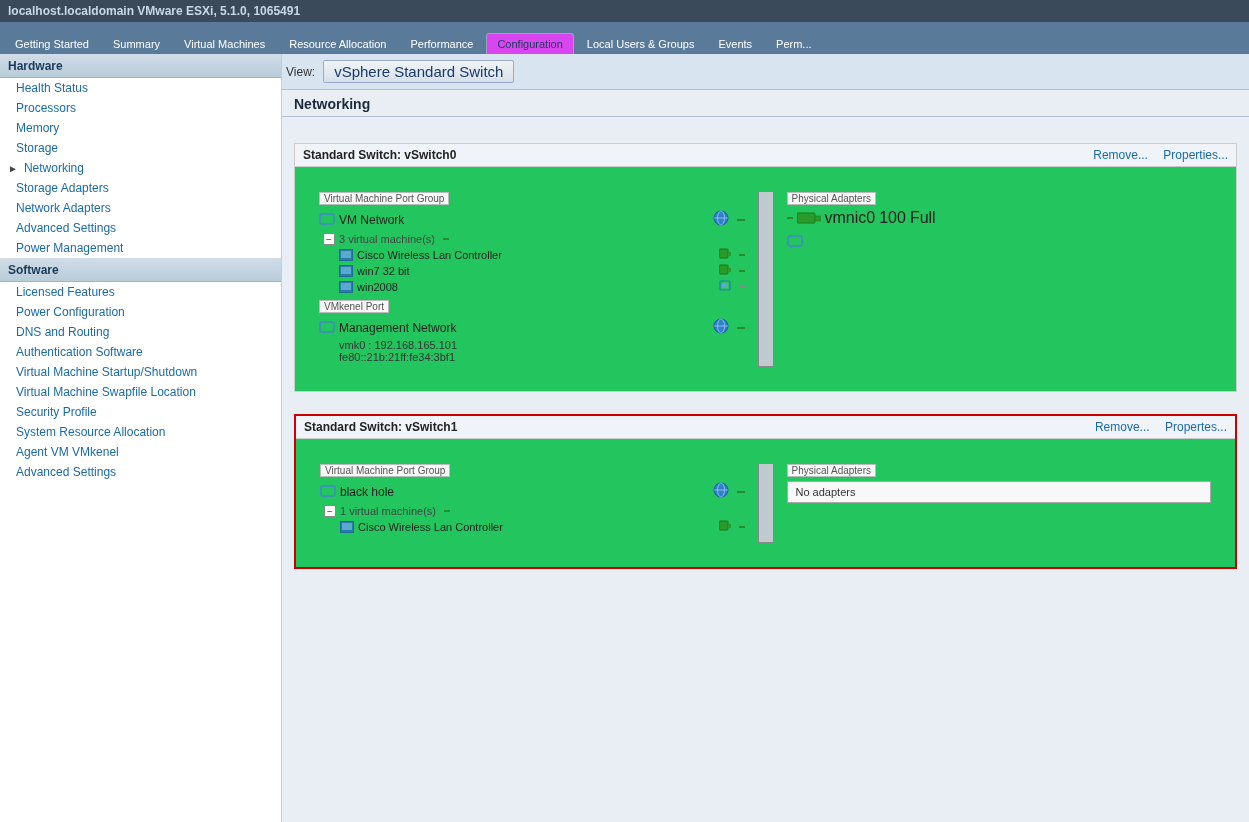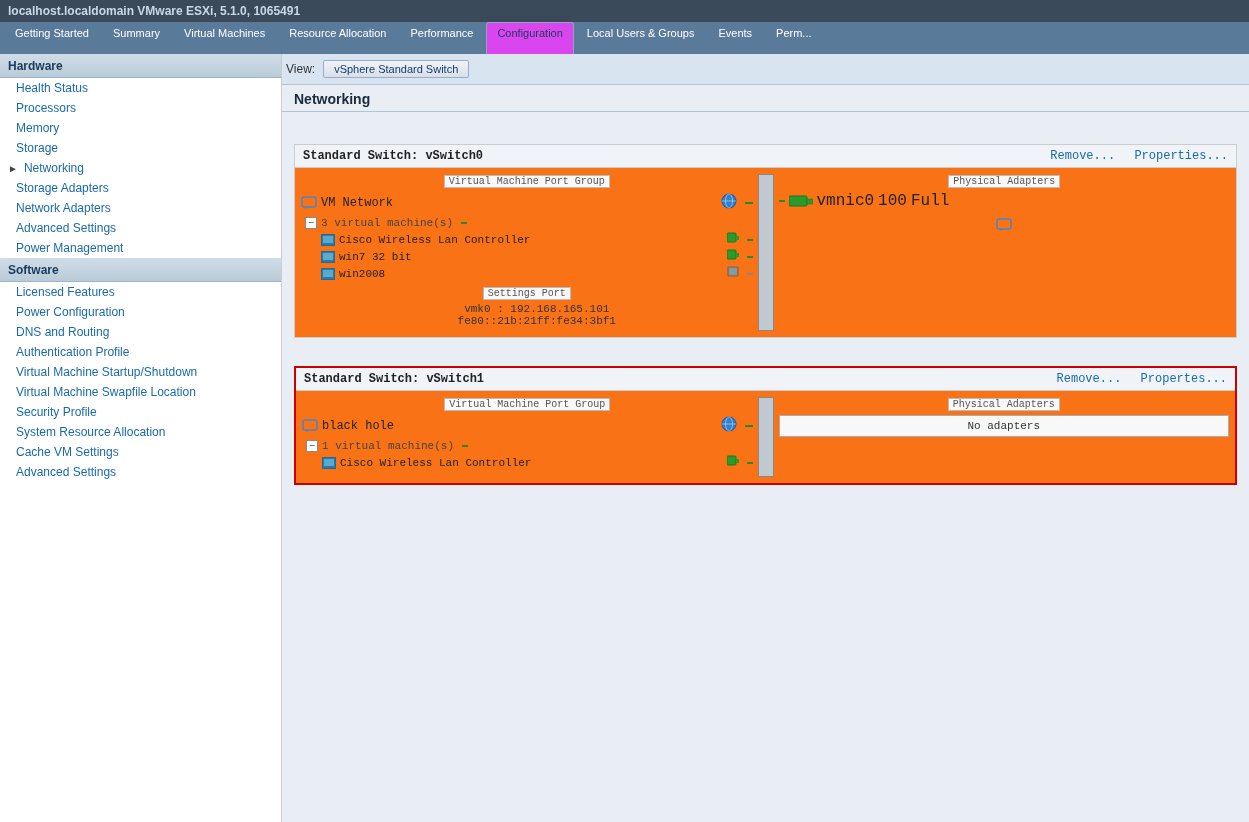--- a/index.html
+++ b/index.html
@@ -11,20 +11,21 @@
       color: #c8d8e8;
       padding: 4px 8px;
       font-size: 12px;
       font-weight: bold;
     }
 
     
     .tab-bar {
       background: #5a7a9a;
       display: flex;
+      align-items: flex-end;
       padding: 0 4px;
       height: 32px;
     }
     .tab {
       padding: 4px 10px;
       font-size: 11px;
       color: #fff;
       cursor: pointer;
       border-radius: 3px 3px 0 0;
       margin-right: 2px;
@@ -89,42 +90,41 @@
       display: flex;
       align-items: center;
       gap: 8px;
       border-bottom: 1px solid #b0c4d4;
     }
     .view-label { font-size: 12px; color: #333; }
     .view-btn {
       background: linear-gradient(to bottom, #f0f4f8, #d8e0e8);
       border: 1px solid #99aacc;
       padding: 2px 10px;
-      font-size: 11px;
+      font-size: 15px;
       color: #1a3a6a;
       cursor: pointer;
       border-radius: 2px;
     }
 
     
     .section-title {
       padding: 6px 12px 4px;
       font-size: 14px;
       font-weight: bold;
       color: #1a2a3a;
       border-bottom: 1px solid #b0c4d4;
       background: #e8eef4;
     }
 
     
     .switch-container {
-      margin: 28px 12px;
-      background: #f97316;
+      margin: 22px 12px;
+      background: #22c55e;
       border: 1px solid #ccc;
-      font-family: Liberation Mono, monospace;
     }
     .switch-container.highlighted {
       border: 2px solid #cc0000;
     }
 
     .switch-header {
       display: flex;
       justify-content: space-between;
       align-items: center;
       padding: 4px 8px;
@@ -136,23 +136,22 @@
       color: #1a6aaa;
       text-decoration: none;
       font-size: 12px;
       margin-left: 12px;
       cursor: pointer;
     }
 
     
     .switch-body {
       display: flex;
-      padding: 6px;
-      gap: 4px;
-      text-align: center;
+      padding: 24px;
+      gap: 12px;
     }
 
     
     .port-group-col {
       flex: 1;
     }
 
     .port-group-entry {
       margin-bottom: 4px;
     }
@@ -292,36 +291,36 @@
     <div class="sidebar-item">
       <span>Licensed Features</span>
     </div>
     <div class="sidebar-item">
       <span>Power Configuration</span>
     </div>
     <div class="sidebar-item">
       <span>DNS and Routing</span>
     </div>
     <div class="sidebar-item">
-      <span>Authentication Profile</span>
+      <span>Authentication Software</span>
     </div>
     <div class="sidebar-item">
       <span>Virtual Machine Startup/Shutdown</span>
     </div>
     <div class="sidebar-item">
       <span>Virtual Machine Swapfile Location</span>
     </div>
     <div class="sidebar-item">
       <span>Security Profile</span>
     </div>
     <div class="sidebar-item">
       <span>System Resource Allocation</span>
     </div>
     <div class="sidebar-item">
-      <span>Cache VM Settings</span>
+      <span>Agent VM VMkenel</span>
     </div>
     <div class="sidebar-item">
       <span>Advanced Settings</span>
     </div>
   </div>
 
   <div class="content">
 
     <div class="view-bar">
       <span class="view-label">View:</span>
@@ -409,21 +408,36 @@
                   <svg width="12" height="12" viewBox="0 0 12 12">
                     <rect x="1" y="1" width="10" height="9" rx="1" fill="none" stroke="#2a7aaa" stroke-width="1.2"></rect>
                     <rect x="3" y="3" width="6" height="5" fill="#5aaad0"></rect>
                   </svg>
                 </span>
                 <span style="display:inline-block;width:6px;height:2px;background:#888;"></span>
               </div>
             </div>
 
             <div class="port-group-entry" style="margin-top:4px;">
-              <div style="font-size:10px;color:#555;border:1px solid #bbb;display:inline-block;padding:0 4px;background:#f8f8f8;margin-bottom:3px;">Settings Port</div>
+              <div style="font-size:10px;color:#555;border:1px solid #bbb;display:inline-block;padding:0 4px;background:#f8f8f8;margin-bottom:3px;">VMkenel Port</div>
+              <div class="port-name-row">
+                <svg width="16" height="14" viewBox="0 0 16 14">
+                  <rect x="1" y="1" width="14" height="10" rx="2" fill="none" stroke="#4488cc" stroke-width="1.5"></rect>
+                  <polygon points="4,11 4,13 7,11" fill="#4488cc"></polygon>
+                </svg>
+                <span class="port-name">Management Network</span>
+                <span style="margin-left:auto;margin-right:4px;">
+                  <svg width="16" height="16" viewBox="0 0 16 16">
+                    <circle cx="8" cy="8" r="7" fill="#3080cc" stroke="#1a50aa" stroke-width="1"></circle>
+                    <ellipse cx="8" cy="8" rx="3.5" ry="7" fill="none" stroke="#a0c8f0" stroke-width="0.8"></ellipse>
+                    <line x1="1" y1="8" x2="15" y2="8" stroke="#a0c8f0" stroke-width="0.8"></line>
+                  </svg>
+                </span>
+                <span style="display:inline-block;width:8px;height:2px;background:#2a8a2a;"></span>
+              </div>
               <div style="padding-left:20px;font-size:11px;color:#333;">vmk0 : 192.168.165.101</div>
               <div style="padding-left:20px;font-size:11px;color:#333;">fe80::21b:21ff:fe34:3bf1</div>
             </div>
           </div>
 
           <div class="uplink-col">
             <div class="uplink-bar"></div>
           </div>
 
           <div class="phys-col">

